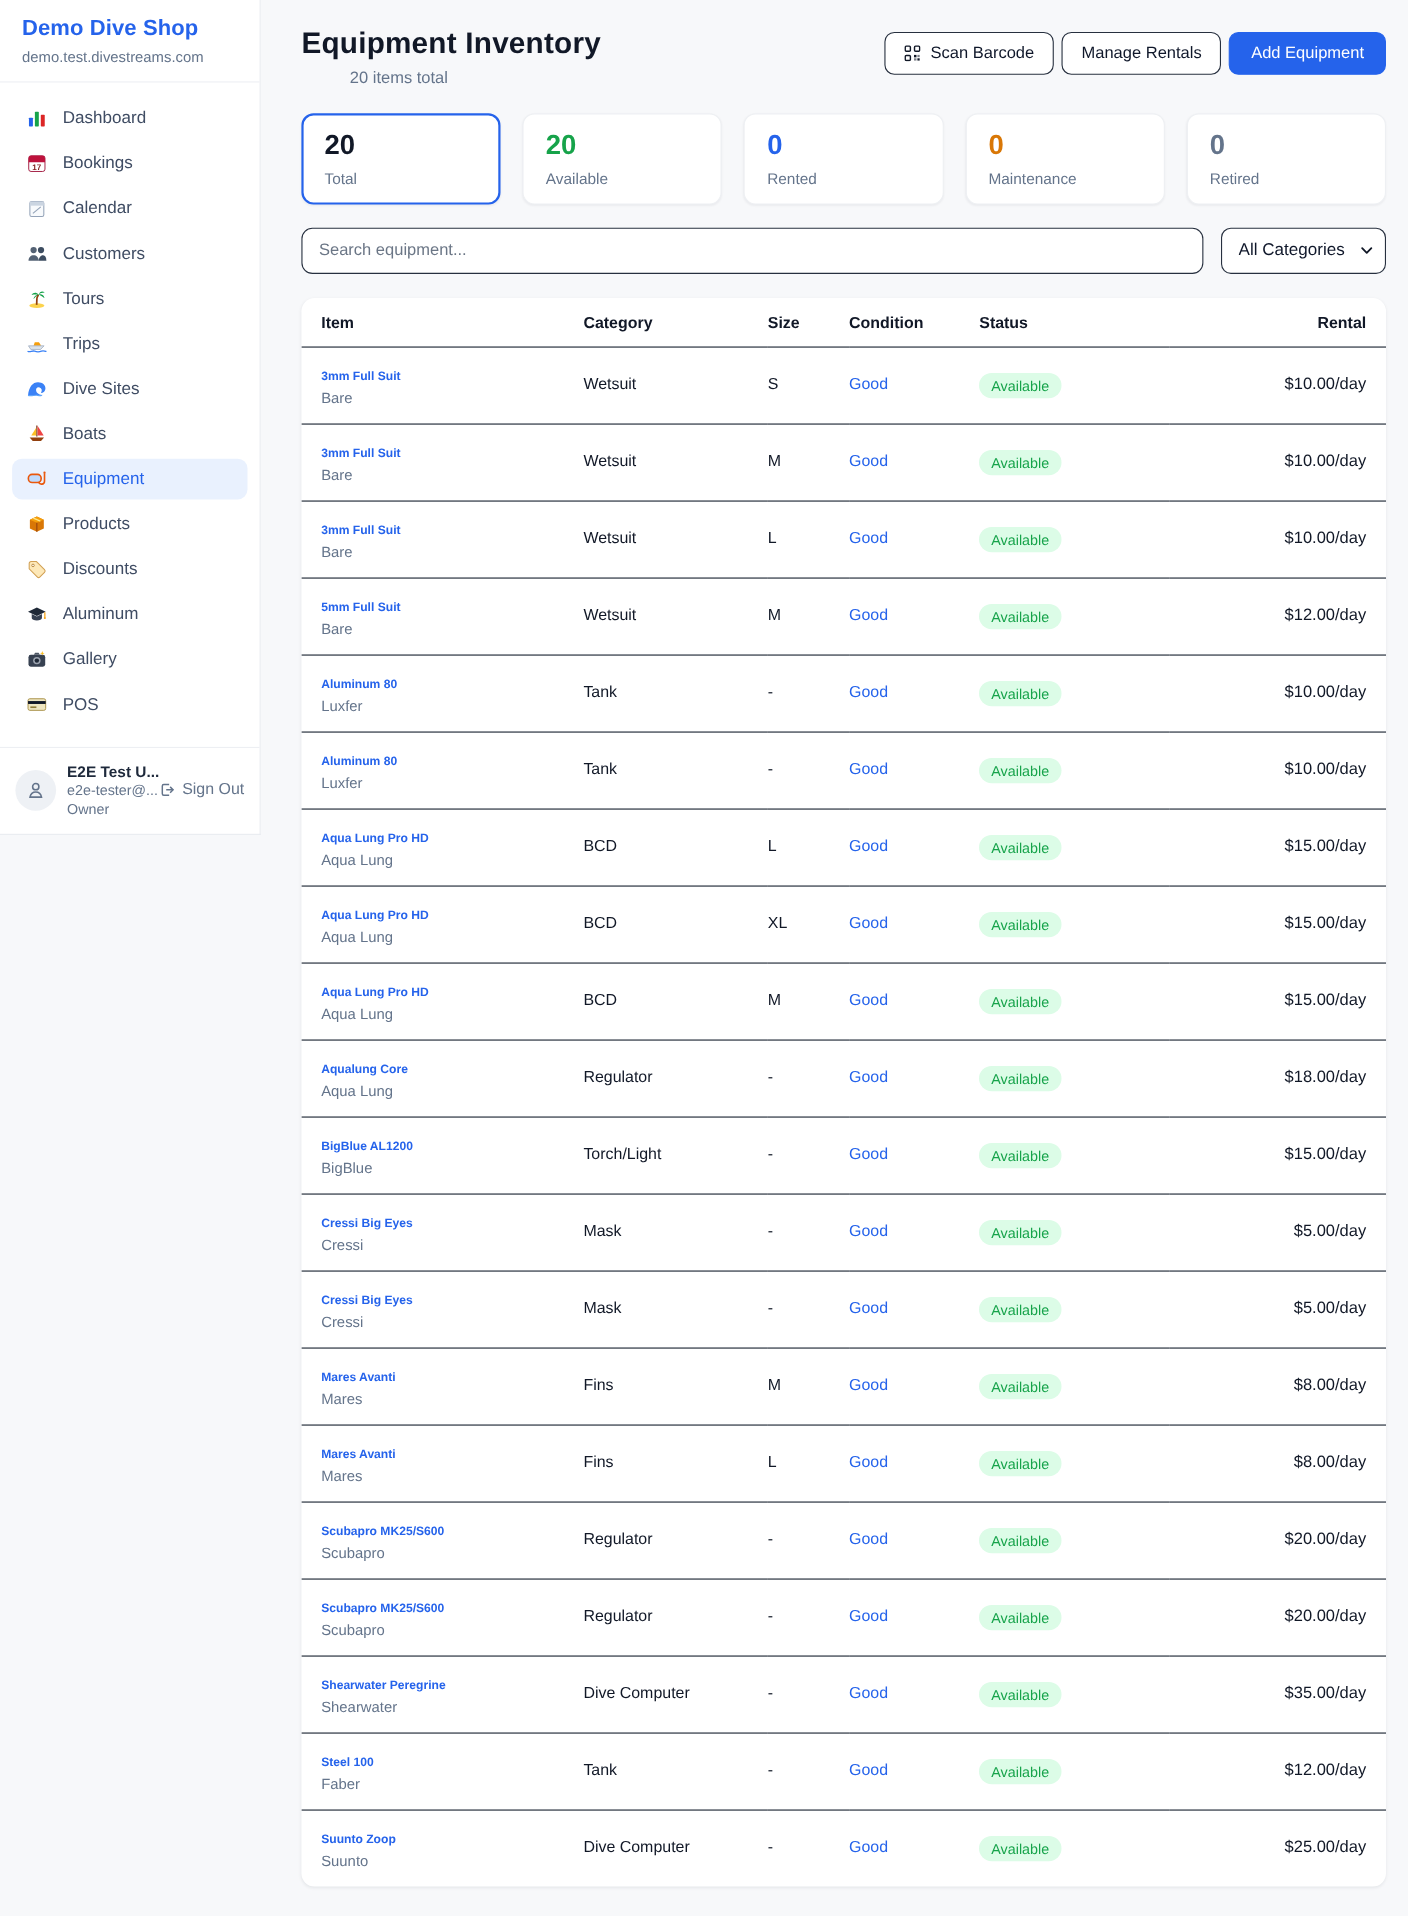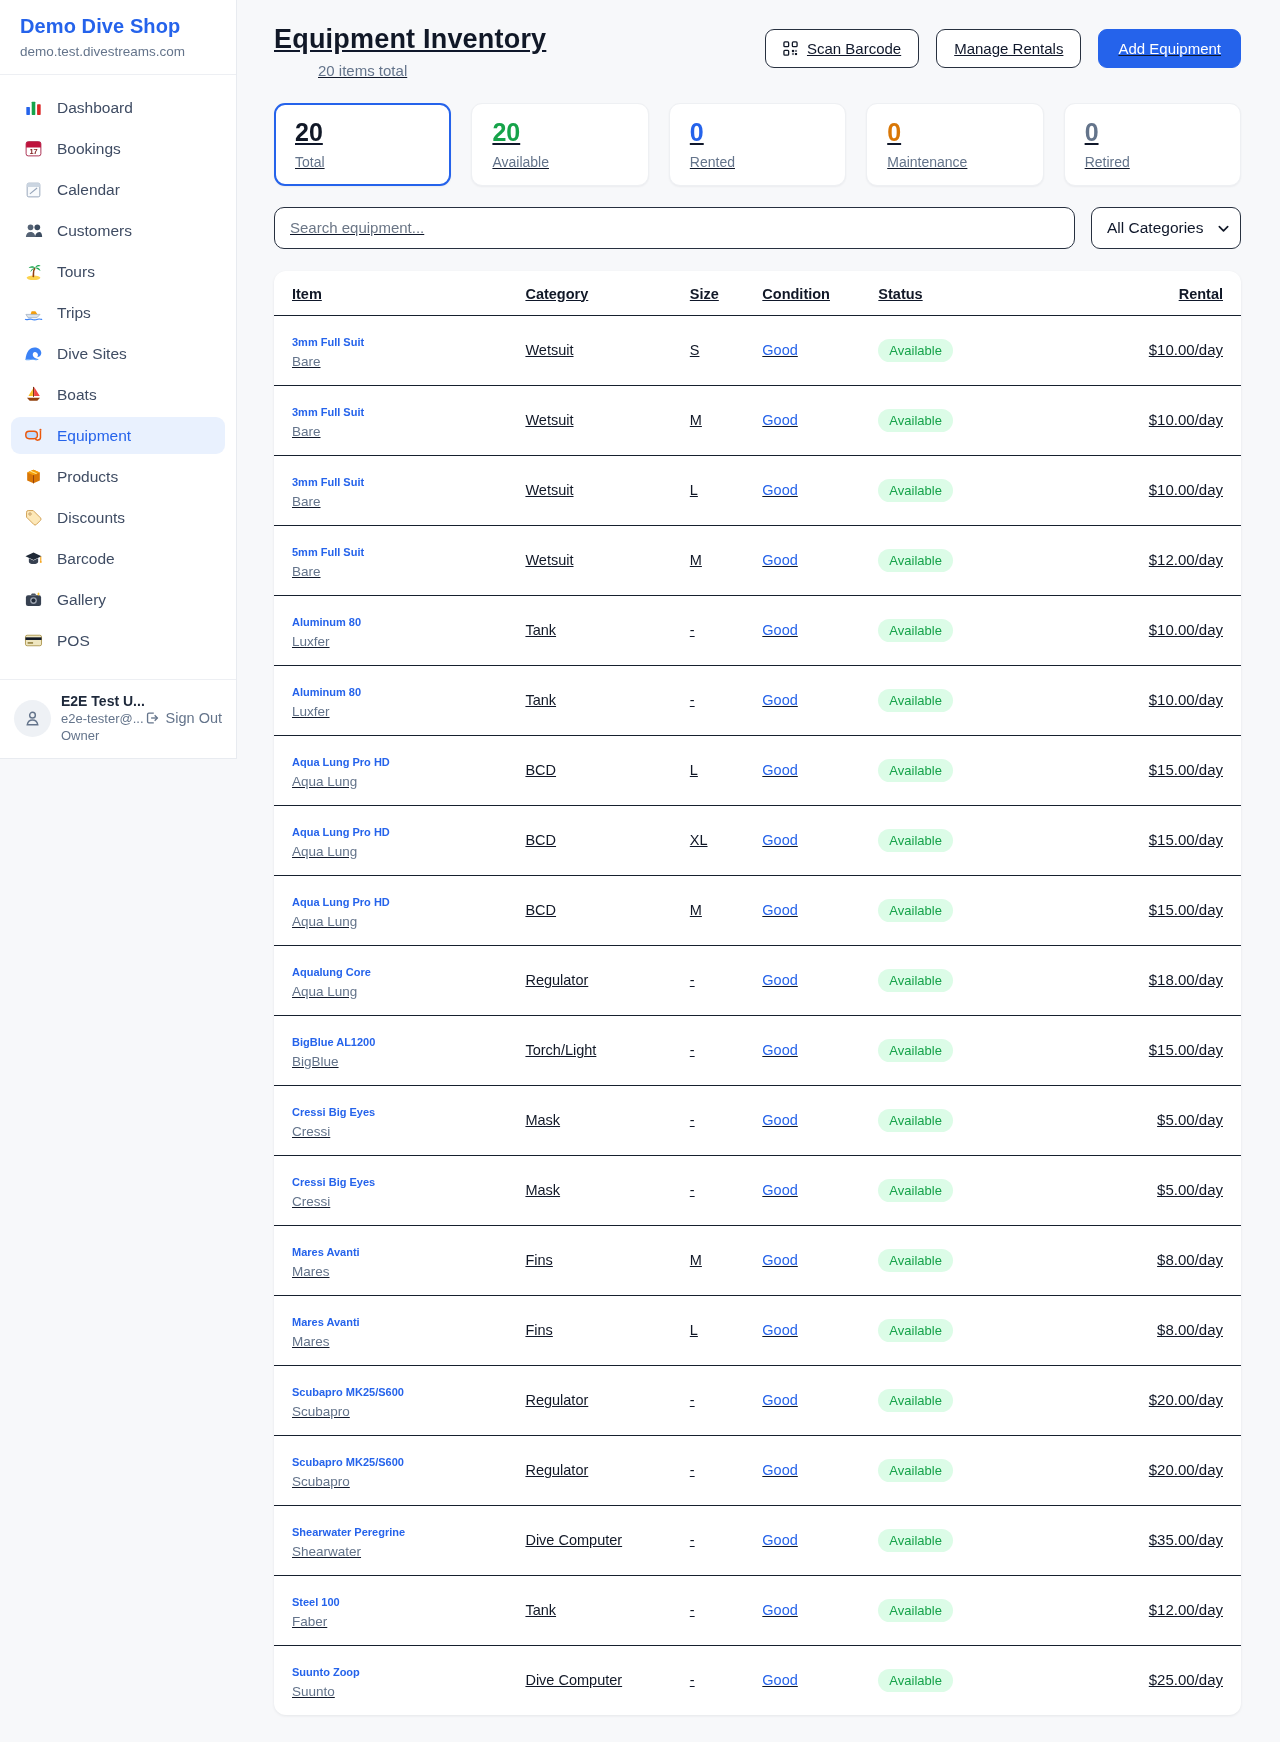--- a/index.html
+++ b/index.html
@@ -40,25 +40,25 @@
   .user-meta { flex:1; min-width:0; }
   .user-name { font-size:14px; font-weight:700; color:#1e293b; white-space:nowrap; }
   .user-email { font-size:13px; color:#64748b; margin-top:2px; white-space:nowrap; }
   .user-role { font-size:13px; color:#64748b; margin-top:2px; }
   .signout {
     display:flex; align-items:center; gap:6px; color:#64748b;
     font-size:14.5px; white-space:nowrap; cursor:pointer; padding-right:2px;
   }
 
   
-  .main { flex:1; padding:24px 39px 0 37px; min-width:0;text-decoration:underline; }
+  .main { flex:1; padding:24px 20px 0 37px; min-width:0; }
   .page-header { display:flex; align-items:flex-start; }
   .page-title { font-size:27px; font-weight:700; color:#111827; letter-spacing:.2px; }
   .page-subtitle { font-size:15px; color:#64748b; margin-top:7px;margin-left:44px; }
-  .header-actions { margin-left:auto; display:flex; gap:17px; margin-top:5px;justify-content:center; }
+  .header-actions { margin-left:auto; display:flex; gap:7px; margin-top:5px;justify-content:center; }
   .btn {
     height:39px; display:inline-flex; align-items:center; gap:9px;
     padding:0 17px; border-radius:9px; background:#fff;
     border:1px solid #27303f; font-size:15px; color:#0f172a; cursor:pointer;
     font-family:inherit;
   }
   .btn-primary { background:#2563eb; border-color:#2563eb; color:#fff; font-weight:500; padding:0 19px; }
   .btn .icon { display:inline-flex; width:15px; height:15px; }
 
   
@@ -245,21 +245,21 @@
         </div>
         <div class="nav-item">
           <span class="nav-icon">
             <svg viewBox="0 0 18 18">
               <path d="M1.4 6.8L9 3.2l7.6 3.6L9 10.4z" fill="#1f2937"></path>
               <path d="M4.6 8.8v3.3c0 1.2 2 2.2 4.4 2.2s4.4-1 4.4-2.2V8.8L9 10.9z" fill="#374151"></path>
               <path d="M15.9 7.2v4.3" stroke="#f59e0b" stroke-width="1"></path>
               <circle cx="15.9" cy="12.2" r=".9" fill="#f59e0b"></circle>
             </svg>
           </span>
-          <span>Barcode</span>
+          <span>Aluminum</span>
         </div>
         <div class="nav-item">
           <span class="nav-icon">
             <svg viewBox="0 0 18 18">
               <rect x="1.8" y="5" width="14.4" height="10.2" rx="2" fill="#374151"></rect>
               <path d="M6.4 5l1.1-1.7h3L11.6 5z" fill="#4b5563"></path>
               <circle cx="9" cy="10" r="3.2" fill="#9ca3af"></circle>
               <circle cx="9" cy="10" r="1.9" fill="#1f2937"></circle>
               <path d="M13.7 1.8l.5 1.4 1.4.5-1.4.5-.5 1.4-.5-1.4-1.4-.5 1.4-.5z" fill="#fbbf24"></path>
             </svg>

